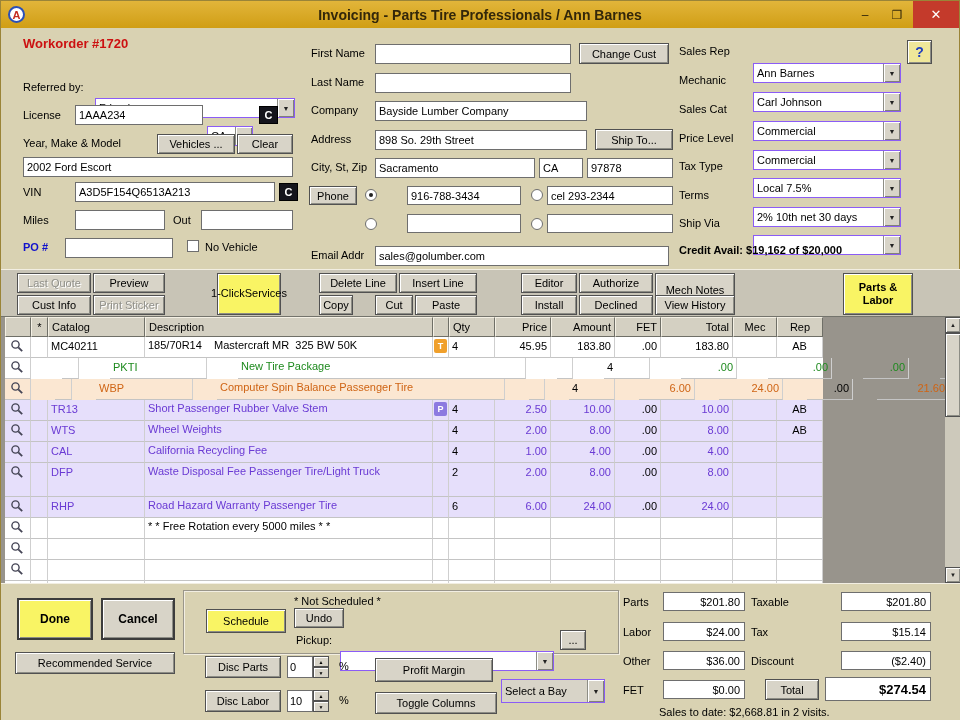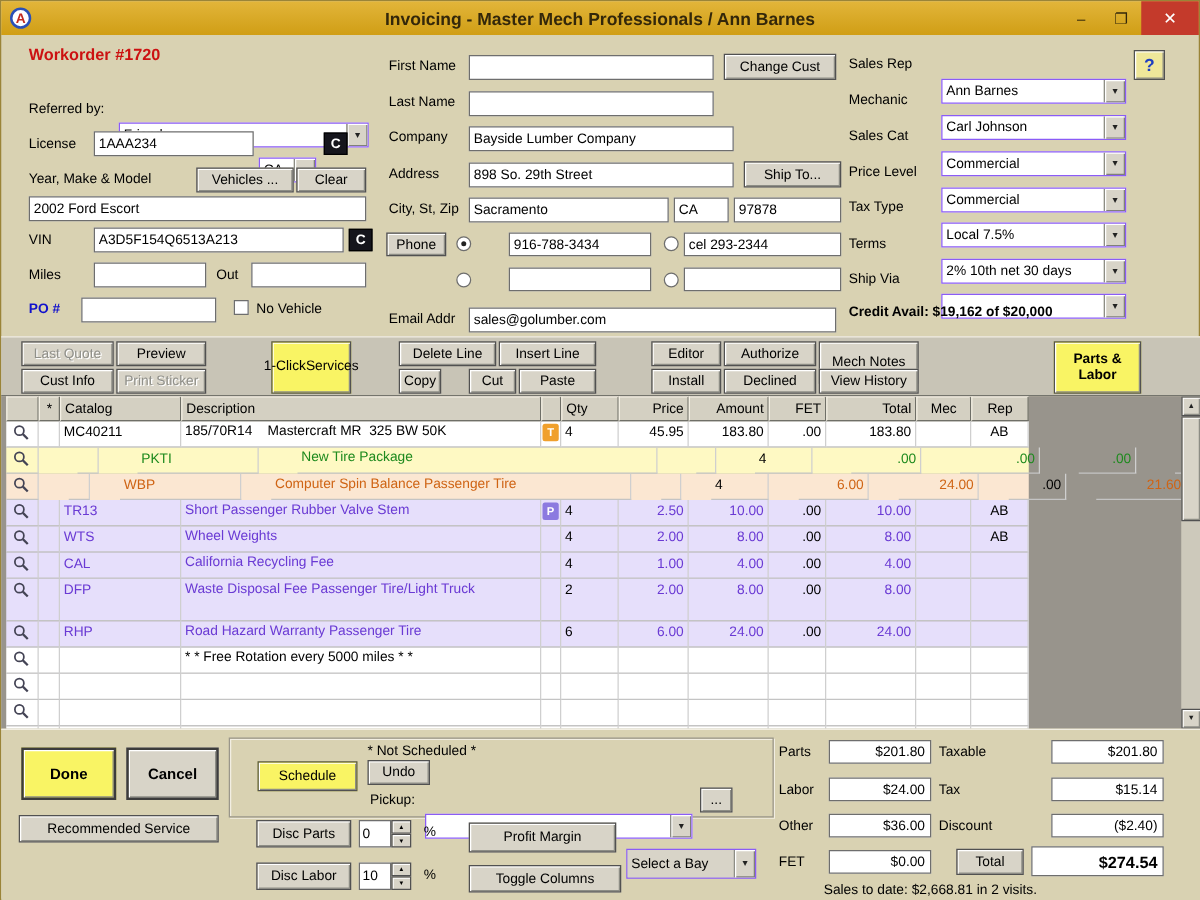--- a/index.html
+++ b/index.html
@@ -78,21 +78,21 @@
   .row.tall .cell { height:34px; }
   .c-desc { white-space:pre-wrap !important; line-height:1.2; padding-top:2px !important; }
   .num { text-align:right; }
   .ctr { text-align:center; }
   .c-icon { padding:2px 0 0 5px !important; }
   .c-badgewrap { padding:2px 1px !important; }
   .c-badge { display:inline-block; width:13px; height:14px; font-size:9px; font-weight:bold;
     text-align:center; line-height:14px; border-radius:2px; }
   .badge-T { background:#f0a02c; color:#fff; }
   .badge-P { background:#8c7ae0; color:#fff; }
-  .style-green { background:#fef9c3;gap:31px; }
+  .style-green { background:#ffffff;gap:31px; }
   .style-green .c-catalog, .style-green .c-desc, .style-green .c-price,
   .style-green .c-amount, .style-green .c-total, .style-green .c-fet { color:#1e8a1e; }
   .style-orange { background:#fbe7d2;gap:24px; }
   .style-orange .c-catalog, .style-orange .c-desc, .style-orange .c-price,
   .style-orange .c-amount, .style-orange .c-total { color:#cf6414; }
   .style-purple { background:#e6dffb; }
   .style-purple .c-catalog, .style-purple .c-desc, .style-purple .c-price,
   .style-purple .c-amount, .style-purple .c-total { color:#6a3ad4; }
 
   .vscroll { position:absolute; right:0; top:0; width:16px; height:266px; background:#cdc9bb; }
@@ -112,21 +112,21 @@
   .sales-line { position:absolute; left:658px; top:122px; font-size:11px; }
   .mag { display:block; }
 </style>
 </head>
 <body>
 
 <div class="win">
 
   <div class="titlebar">
     <div class="app-icon">A</div>
-    <div class="title-text">Invoicing - Master Mech Professionals / Ann Barnes</div>
+    <div class="title-text">Invoicing - Parts Tire Professionals / Ann Barnes</div>
     <div class="win-btns">
       <div class="win-btn">–</div>
       <div class="win-btn">❐</div>
       <div class="win-btn close">✕</div>
     </div>
   </div>
 
   <div class="topform">
 
     <div class="col col-left">

